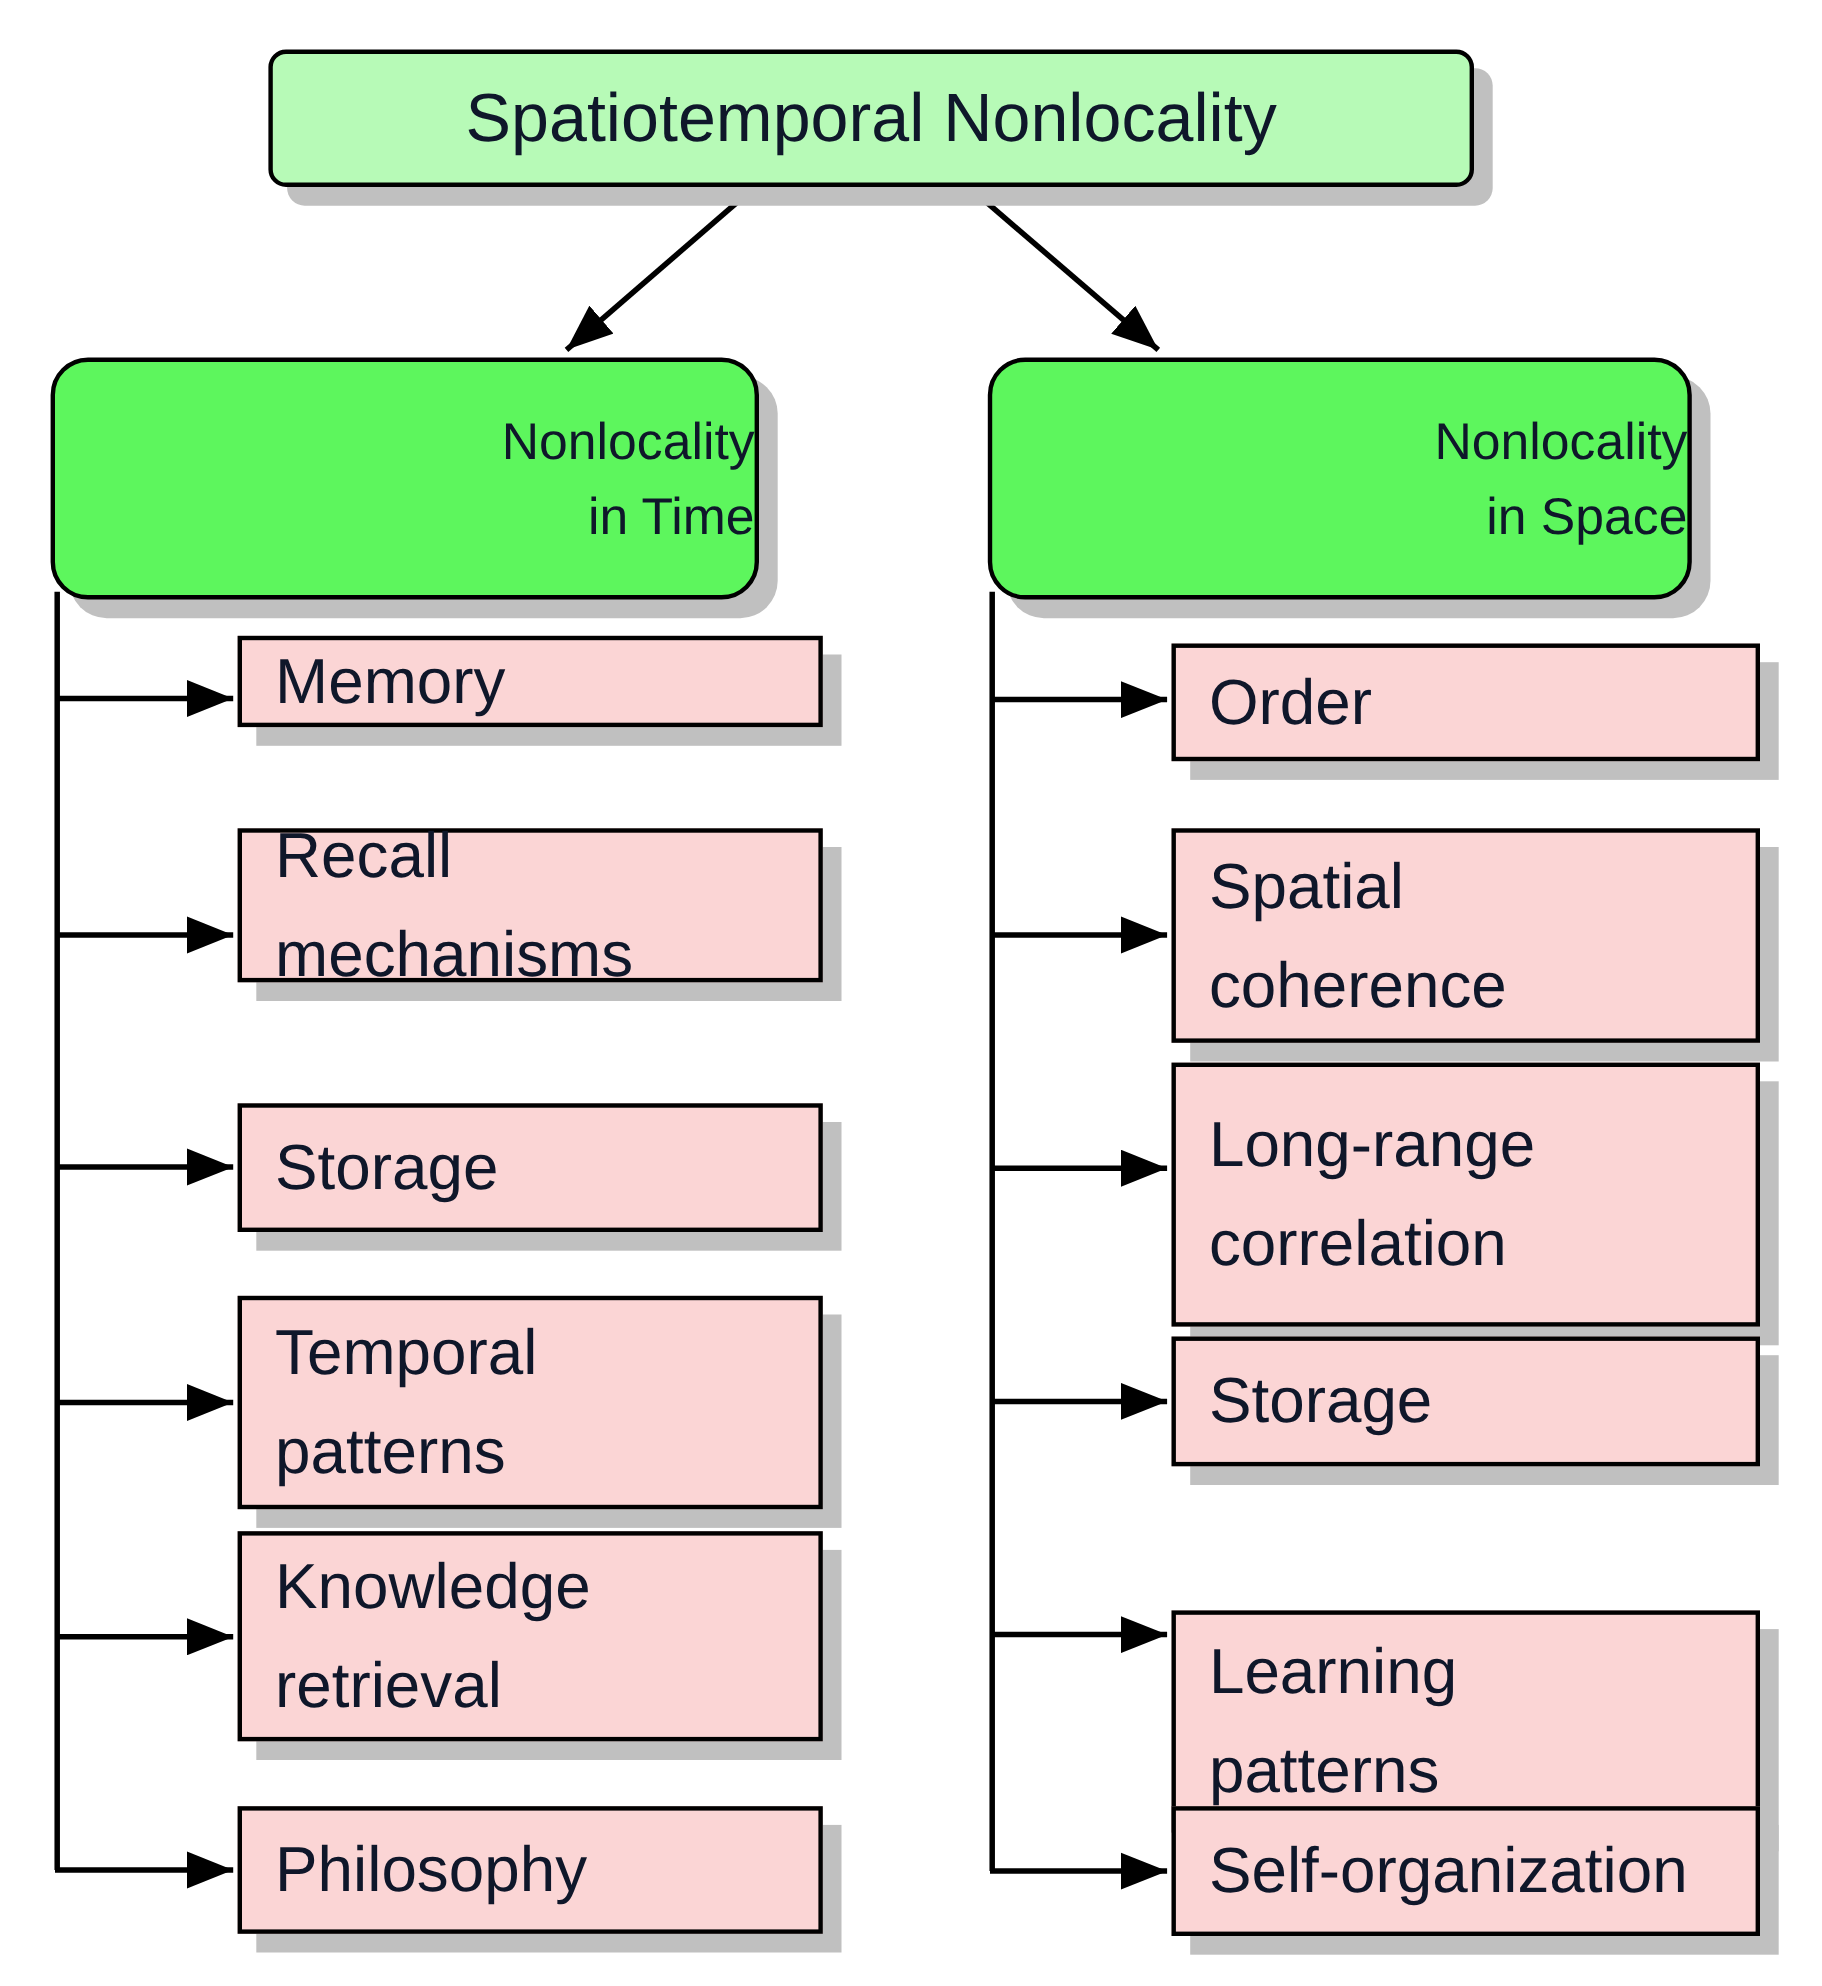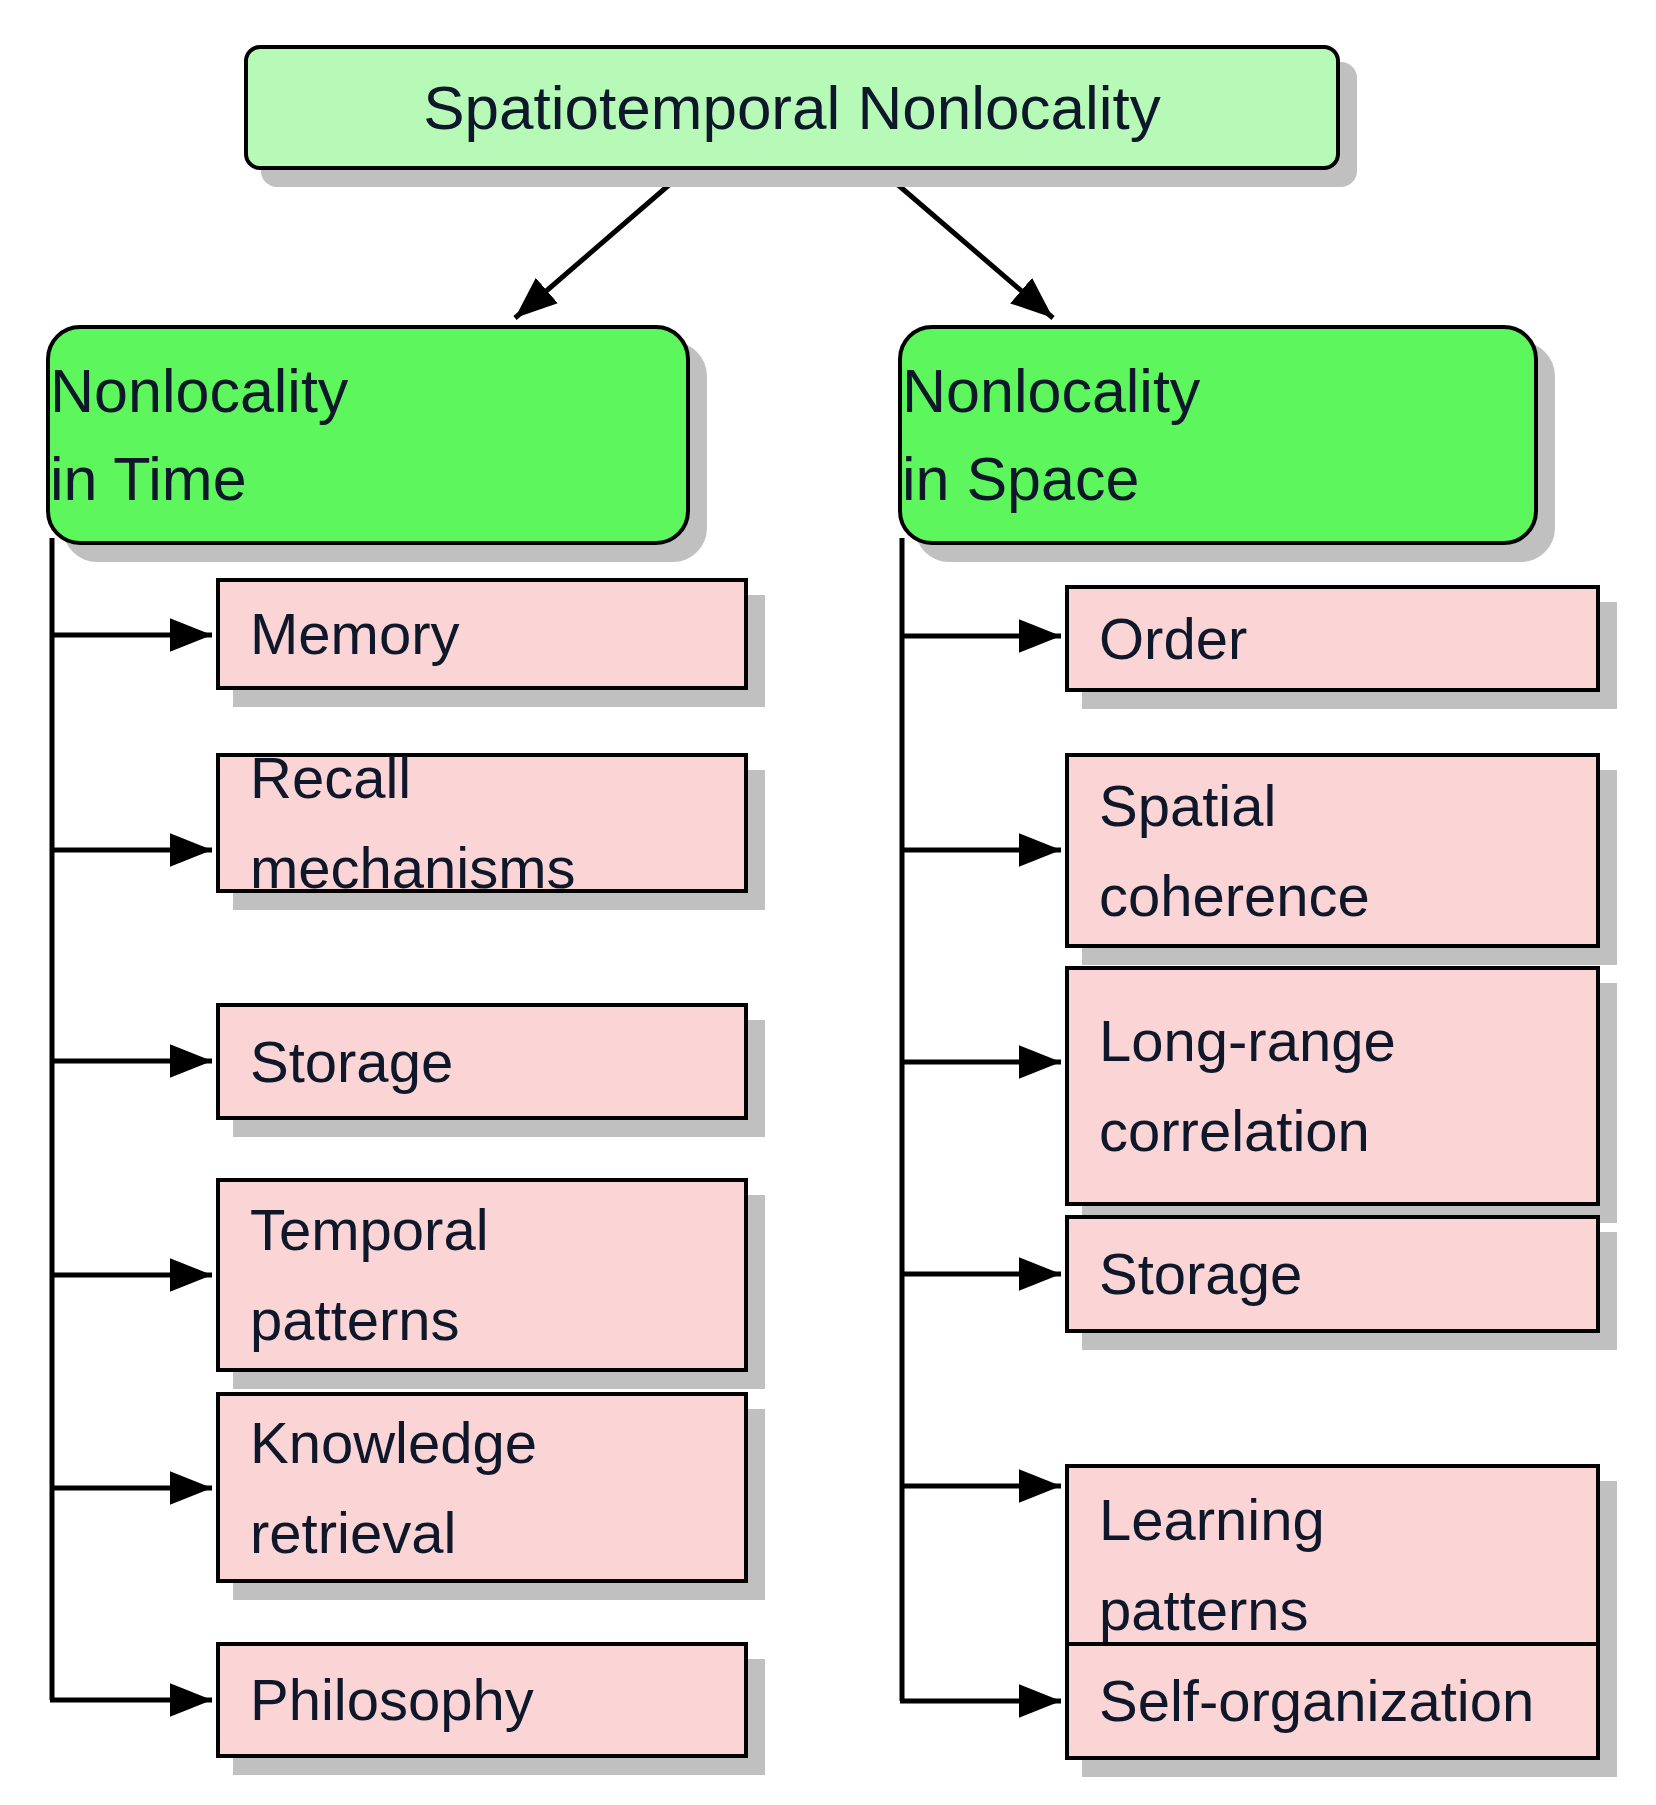--- a/index.html
+++ b/index.html
@@ -37,23 +37,23 @@
     width: 1096px; height: 125px;
     background: var(--root-fill, #b7fab7);
     border-radius: 16px;
     align-items: center;
     text-align: center;
     font-size: 62px;
   }
   .branch-node {
     background: var(--branch-fill, #5df65d);
     border-radius: 34px;
-    align-items: flex-start;
+    align-items: flex-end;
     text-align: center;
-    font-size: 61px;
+    font-size: 47px;
     line-height: 1.45;
   }
   .branch-time  { left: 46px;  top: 325px; width: 644px; height: 220px; }
   .branch-space { left: 898px; top: 325px; width: 640px; height: 220px; }
   .leaf-node {
     background: var(--leaf-fill, #fbd5d5);
     align-items: flex-start;
     text-align: left;
     padding-left: 30px;
     padding-right: 8px;
@@ -107,21 +107,21 @@
   <div class="node branch-node branch-time">
     <span>Nonlocality</span>
     <span>in Time</span>
   </div>
 
   <div class="node branch-node branch-space">
     <span>Nonlocality</span>
     <span>in Space</span>
   </div>
 
-  <div class="node leaf-node leaf-left" style="top:578px;height:112px;">Memory</div>
+  <div class="node leaf-node leaf-left" style="top:578px;height:83px;">Memory</div>
   <div class="node leaf-node leaf-left" style="top:753px;height:140px;">Recall
 mechanisms</div>
   <div class="node leaf-node leaf-left" style="top:1003px;height:117px;">Storage</div>
   <div class="node leaf-node leaf-left" style="top:1178px;height:194px;">Temporal
 patterns</div>
   <div class="node leaf-node leaf-left" style="top:1392px;height:191px;">Knowledge
 retrieval</div>
   <div class="node leaf-node leaf-left" style="top:1642px;height:116px;">Philosophy</div>
 
   <div class="node leaf-node leaf-right" style="top:585px;height:107px;">Order</div>

